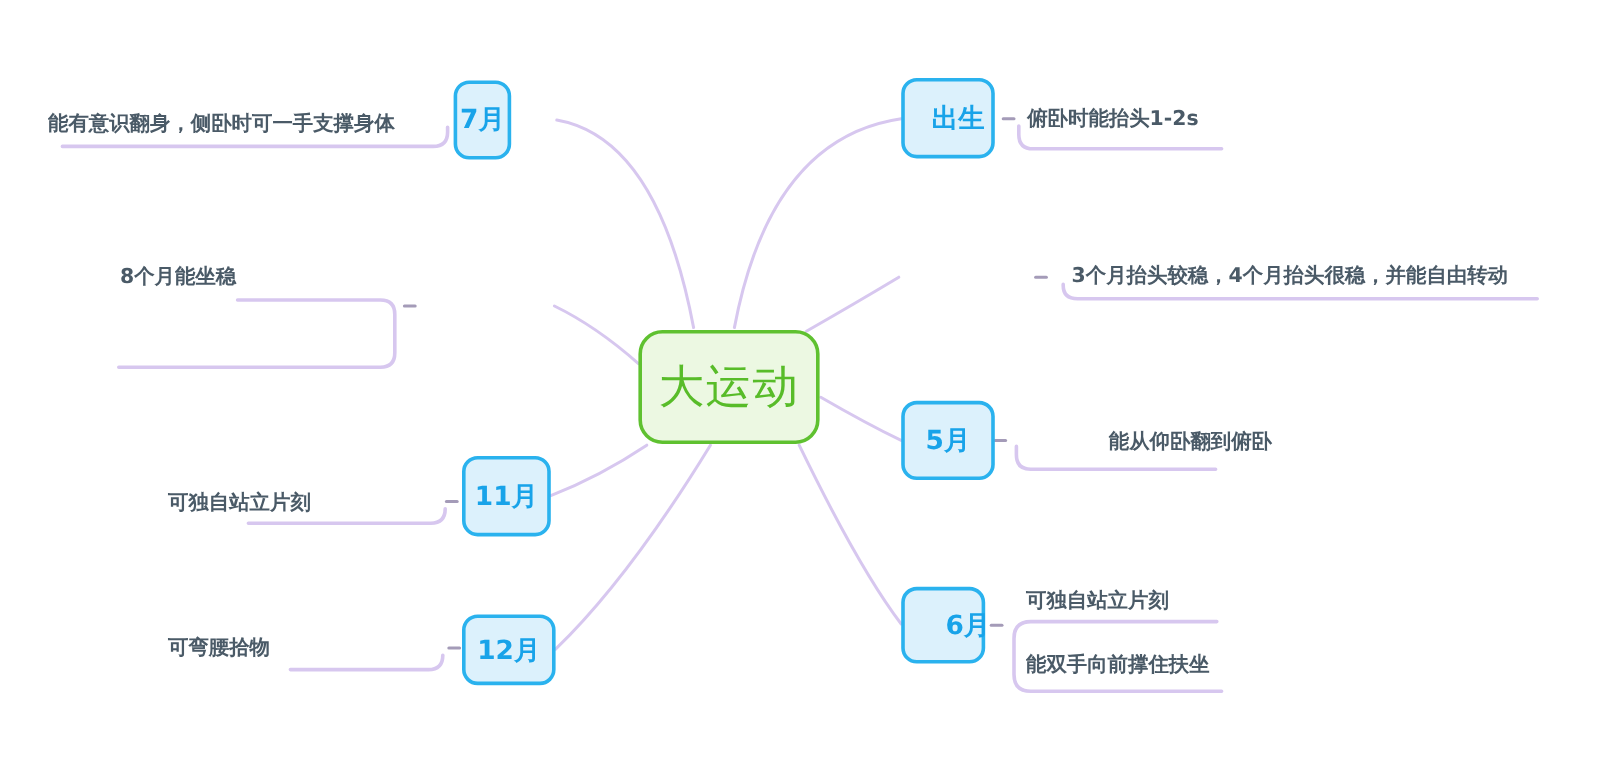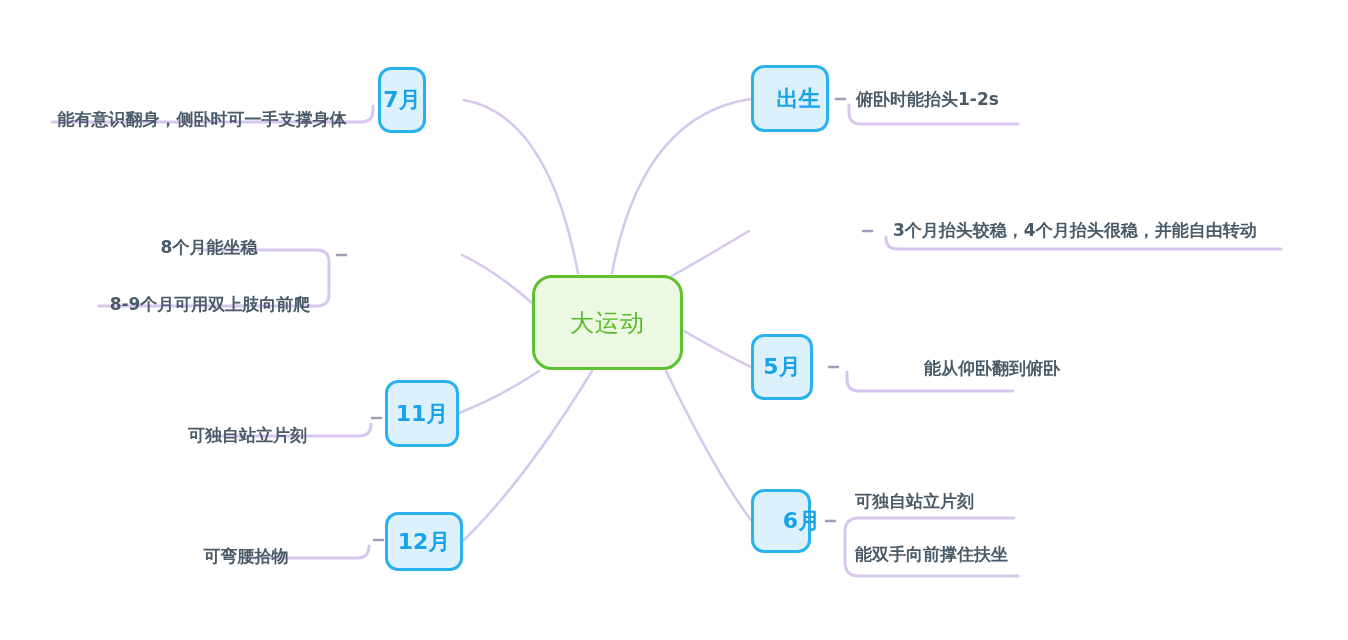--- a/index.html
+++ b/index.html
@@ -49,42 +49,42 @@
     color: var(--branch-text, #18a3e9);
     border-radius: 13px;
     font-size: 22px;
     font-weight: bold;
   }
   .central {
     border: 3.5px solid var(--central-border, #5fc130);
     background: var(--central-fill, #ecf8e2);
     color: var(--central-text, #58bc29);
     border-radius: 20px;
-    font-size: 24px;
+    font-size: 38px;
     font-weight: 400;
     letter-spacing: 1px;
   }
   .leaf {
     position: absolute;
     font-size: 17px;
     font-weight: bold;
     color: var(--leaf-text, #4a5a67);
     line-height: 24px;
     white-space: nowrap;
     cursor: pointer;
   }
   .leaf.r { text-align: right; }
-  .leaf.l { text-align: center; margin-top: 16px; }
+  .leaf.l { text-align: left; }
 
   
   #node-central { left: 532px; top: 275px; width: 151px; height: 95px; }
   #node-birth   { left: 751px; top: 65px;  width: 78px;  height: 67px; padding-left: 17px; }
   #node-m34     { left: 749px; top: 198px; width: 108px; height: 66px; }
-  #node-m5      { left: 751px; top: 334px; width: 62px;  height: 66px; }
-  #node-m6      { left: 751px; top: 489px; width: 60px;  height: 64px; padding-left: 41px; }
+  #node-m5      { left: 751px; top: 334px; width: 78px;  height: 66px; }
+  #node-m6      { left: 751px; top: 489px; width: 70px;  height: 64px; padding-left: 41px; }
   #node-m7      { left: 378px; top: 67px;  width: 48px;  height: 66px; }
   #node-m89     { left: 348px; top: 222px; width: 114px; height: 66px; }
   #node-m11     { left: 385px; top: 380px; width: 74px;  height: 67px; }
   #node-m12     { left: 385px; top: 512px; width: 78px;  height: 59px; }
 
   
   #leaf-birth-0 { left: 856px; top: 87px; }
   #leaf-m34-0   { left: 893px; top: 218px; }
   #leaf-m5-0    { left: 904px; top: 356px; margin-left: 20px; }
   #leaf-m6-0    { left: 855px; top: 489px; }
@@ -140,17 +140,16 @@
   <div class="node branch" id="node-m12">12月</div>
 
   <div class="leaf r" id="leaf-birth-0">俯卧时能抬头1-2s</div>
   <div class="leaf r" id="leaf-m34-0">3个月抬头较稳，4个月抬头很稳，并能自由转动</div>
   <div class="leaf r" id="leaf-m5-0">能从仰卧翻到俯卧</div>
   <div class="leaf r" id="leaf-m6-0">可独自站立片刻</div>
   <div class="leaf r" id="leaf-m6-1">能双手向前撑住扶坐</div>
 
   <div class="leaf l" id="leaf-m7-0">能有意识翻身，侧卧时可一手支撑身体</div>
   <div class="leaf l" id="leaf-m89-0">8个月能坐稳</div>
-  <div class="leaf l" id="leaf-m89-1">8-9个月可用双上肢向前爬</div>
   <div class="leaf l" id="leaf-m12-0">可弯腰拾物</div>
   <div class="leaf l" id="leaf-m11-0">可独自站立片刻</div>
 
 </div>
 
 </body></html>

